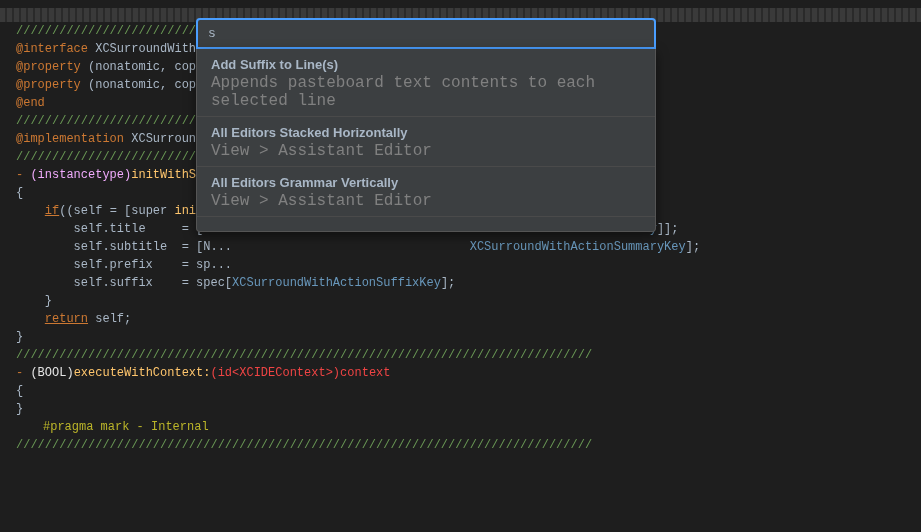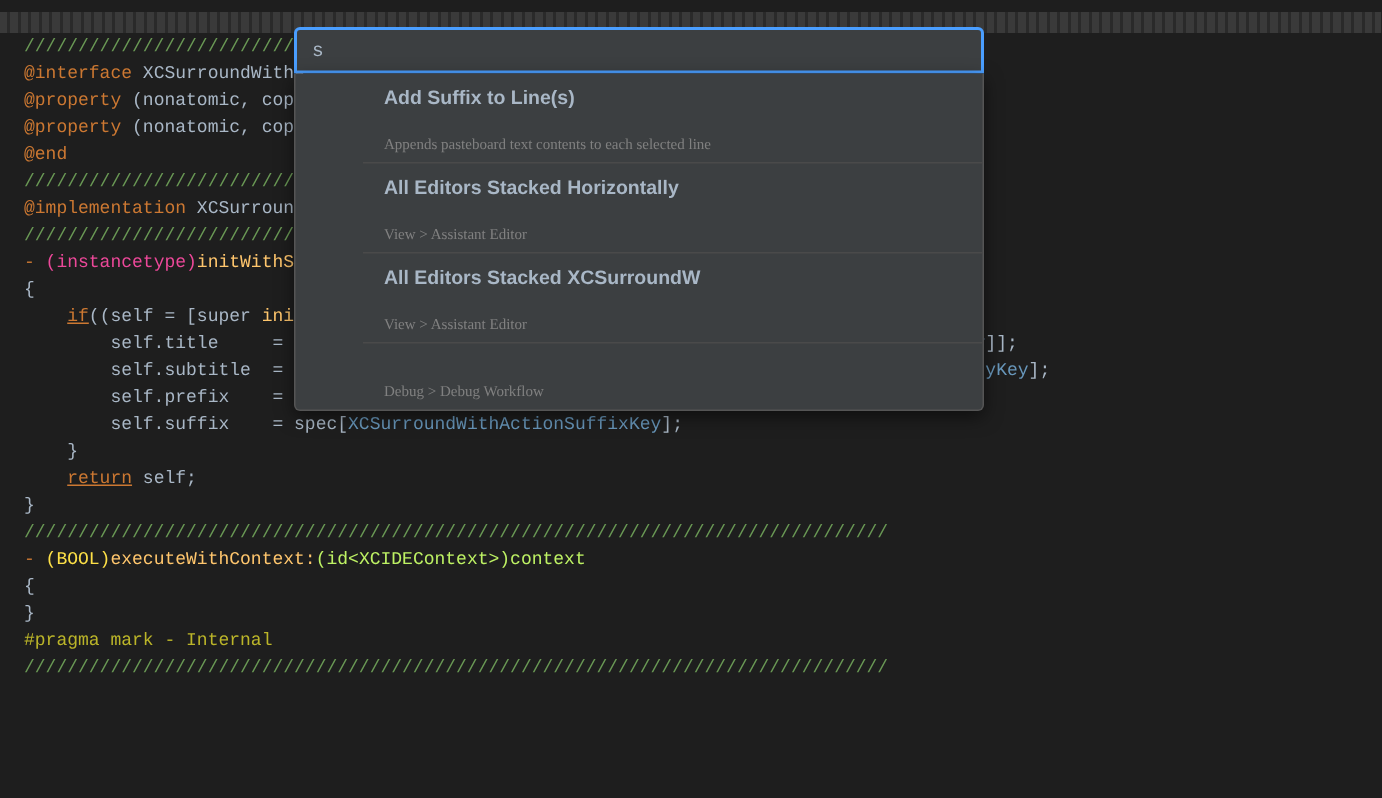--- a/index.html
+++ b/index.html
@@ -26,21 +26,21 @@
       font-size: 12px;
       line-height: 18px;
       white-space: pre;
       padding: 0 16px;
       color: #a9b7c6;
     }
 
     .code-comment { color: #6a9955; }
     .code-keyword { color: #cc7832; text-decoration: underline; }
     .code-method { color: #ffc66d; }
-    .code-pragma { color: #bbb529; }
+    .code-pragma { color: #bbb529; margin-left: 27px; }
     .code-at { color: #cc7832; }
 
     
     .overlay {
       position: absolute;
       top: 0; left: 0;
       width: 100%; height: 100%;
       pointer-events: none;
     }
 
@@ -68,45 +68,44 @@
       font-size: 13px;
       padding: 6px 10px;
     }
 
     .dropdown-list {
       background: #3c3f41;
       border: 1px solid #555;
       border-top: none;
       border-radius: 0 0 4px 4px;
       box-shadow: 0 4px 12px rgba(0,0,0,0.5);
-      padding-left: 45px;
     }
 
     .dropdown-item {
       padding: 8px 14px 6px 14px;
       cursor: pointer;
       border-bottom: 1px solid #4a4a4a;
     }
 
     .dropdown-item:last-child {
       border-bottom: none;
     }
 
     .dropdown-item-title {
       font-size: 13px;
       font-weight: bold;
       color: #a9b7c6;
       font-family: -apple-system, BlinkMacSystemFont, 'Segoe UI', sans-serif;
     }
 
     .dropdown-item-subtitle {
-      font-size: 10px;
+      font-size: 16px;
       color: #808080;
-      margin-top: 19px;
-      font-family: Liberation Serif, serif;
+      margin-top: 2px;
+      font-family: Liberation Mono, monospace;
     }
   </style>
 </head>
 <body>
 
 <div class="code-editor">
 
   <div style="height:14px; background: repeating-linear-gradient(90deg, #3a3a3a 0px, #3a3a3a 5px, #2a2a2a 5px, #2a2a2a 7px); width:100%;"></div>
 
   <div class="code-line code-comment">////////////////////////////////////////////////////////////////////////////////</div>
@@ -114,36 +113,36 @@
   <div class="code-line"></div>
   <div class="code-line"><span class="code-at">@property</span> <span style="color:#a9b7c6;">(nonatomic, copy</span><span style="color:#808080;">...</span></div>
   <div class="code-line"><span class="code-at">@property</span> <span style="color:#a9b7c6;">(nonatomic, copy</span><span style="color:#808080;">...</span></div>
   <div class="code-line"></div>
   <div class="code-line"><span class="code-at">@end</span></div>
   <div class="code-line code-comment">////////////////////////////////////////////////////////////////////////////////</div>
   <div class="code-line"></div>
   <div class="code-line"><span class="code-at">@implementation</span> <span style="color:#a9b7c6;">XCSurroundW</span><span style="color:#808080;">...</span></div>
   <div class="code-line code-comment">////////////////////////////////////////////////////////////////////////////////</div>
   <div class="code-line"></div>
-  <div class="code-line"><span style="color:#cc7832;">-</span> <span style="color:#ec4899;text-align:center;">(instancetype)</span><span class="code-method">initWithSp</span><span style="color:#a9b7c6;">...</span></div>
+  <div class="code-line"><span style="color:#cc7832;">-</span> <span style="color:#f0abfc;text-align:center;">(instancetype)</span><span class="code-method">initWithSp</span><span style="color:#a9b7c6;">...</span></div>
   <div class="code-line">{</div>
   <div class="code-line">    <span class="code-keyword">if</span>((self = [super <span class="code-method">init</span>...</div>
   <div class="code-line">        self.title     = [N...<span style="color:#6897bb;">                                      undWithActionTitleKey</span>]];</div>
   <div class="code-line">        self.subtitle  = [N...<span style="color:#6897bb;">                                 XCSurroundWithActionSummaryKey</span>];</div>
   <div class="code-line">        self.prefix    = sp...</div>
   <div class="code-line">        self.suffix    = spec[<span style="color:#6897bb;margin-top:32px;">XCSurroundWithActionSuffixKey</span>];</div>
   <div class="code-line">    }</div>
   <div class="code-line">    <span class="code-keyword">return</span> self;</div>
   <div class="code-line">}</div>
   <div class="code-line"></div>
   <div class="code-line"></div>
   <div class="code-line"></div>
   <div class="code-line code-comment">////////////////////////////////////////////////////////////////////////////////</div>
   <div class="code-line"></div>
-  <div class="code-line"><span style="color:#cc7832;">-</span> <span style="color:#fde047;">(BOOL)</span><span class="code-method">executeWithContext:</span><span style="color:#bef264;">(id&lt;XCIDEContext&gt;)context</span></div>
+  <div class="code-line"><span style="color:#cc7832;">-</span> <span style="color:#e5e5e5;">(BOOL)</span><span class="code-method">executeWithContext:</span><span style="color:#ef4444;">(id&lt;XCIDEContext&gt;)context</span></div>
   <div class="code-line">{</div>
   <div class="code-line">}</div>
   <div class="code-line"></div>
   <div class="code-line code-pragma">#pragma mark - Internal</div>
   <div class="code-line"></div>
   <div class="code-line code-comment">////////////////////////////////////////////////////////////////////////////////</div>
 </div>
 
 <div class="overlay">
   <div class="search-panel">
@@ -158,24 +157,23 @@
         <div class="dropdown-item-title">Add Suffix to Line(s)</div>
         <div class="dropdown-item-subtitle">Appends pasteboard text contents to each selected line</div>
       </div>
 
       <div class="dropdown-item">
         <div class="dropdown-item-title">All Editors Stacked Horizontally</div>
         <div class="dropdown-item-subtitle">View &gt; Assistant Editor</div>
       </div>
 
       <div class="dropdown-item">
-        <div class="dropdown-item-title">All Editors Stacked XCSurroundW</div>
+        <div class="dropdown-item-title">All Editors Grammar Vertically</div>
         <div class="dropdown-item-subtitle">View &gt; Assistant Editor</div>
       </div>
 
       <div class="dropdown-item">
-        <div class="dropdown-item-subtitle">Debug &gt; Debug Workflow</div>
       </div>
 
 
     </div>
   </div>
 </div>
 
 </body></html>

